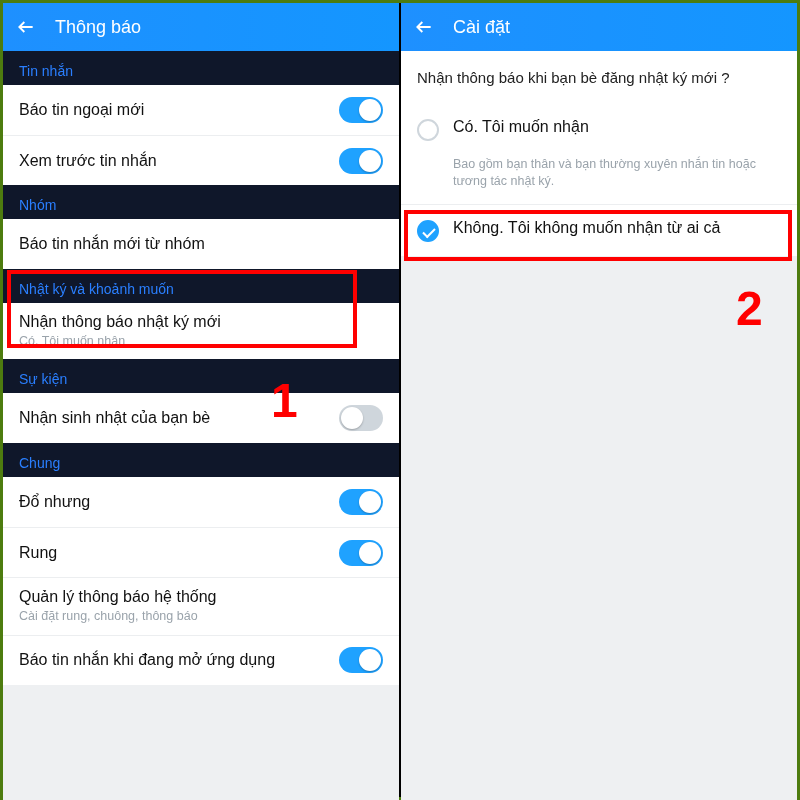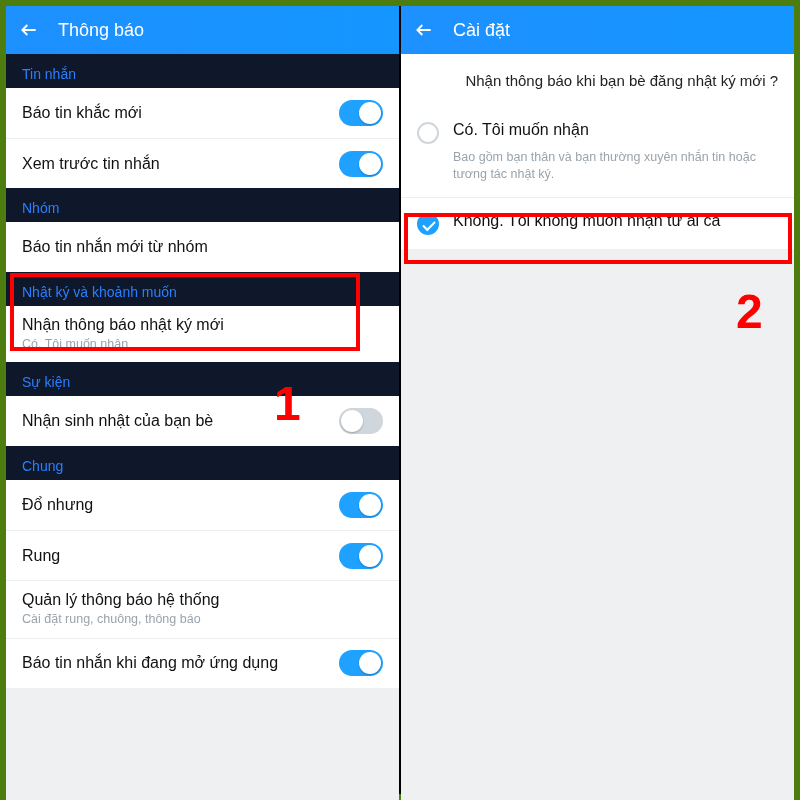--- a/index.html
+++ b/index.html
@@ -1,46 +1,46 @@
 <!DOCTYPE html>
 <html><head>
 <meta charset="utf-8">
 <style>
   * { box-sizing: border-box; margin: 0; padding: 0; }
   html, body { width: 800px; height: 800px; font-family: -apple-system, Helvetica, Arial, sans-serif; background:#fff; }
-  .wrap { display:flex; width:800px; height:800px; border:6px solid #4d7c0f; }
+  .wrap { display:flex; width:800px; height:800px; border:3px solid #4d7c0f; }
   .screen { width:399px; height:798px; background:#eef0f2; position:relative; overflow:hidden; }
   .divider { width:2px; background:#000; }
   .topbar { height:48px; background:linear-gradient(90deg,#1e90ff,#1496ff); color:#fff; display:flex; align-items:center; padding:0 12px; }
   .topbar .back { width:22px; height:22px; display:flex; align-items:center; justify-content:center; margin-right:18px; }
   .topbar .title { font-size:18px; font-weight:500; }
   .section-header { padding:12px 16px 6px; font-size:14px; color:#2a7fff; background:#0f172a; }
   .card { background:#fff; }
   .row { min-height:50px; display:flex; align-items:center; justify-content:space-between; padding:10px 16px; border-top:1px solid #eceef0; background:#fff; }
   .row:first-child { border-top:none; }
   .row .labels { display:flex; flex-direction:column; }
   .row .label { font-size:16px; color:#111; }
   .row .sub { font-size:12.5px; color:#9aa3ab; margin-top:2px; line-height:1.3; }
   .toggle { width:44px; height:26px; border-radius:13px; background:#cfd6dc; position:relative; flex-shrink:0; }
   .toggle .knob { width:22px; height:22px; background:#fff; border-radius:50%; position:absolute; top:2px; left:2px; box-shadow:0 1px 2px rgba(0,0,0,.25); }
   .toggle.on { background:#1fa2ff; }
   .toggle.on .knob { left:auto; right:2px; }
   .highlight-box { border:4px solid #ff0000; position:absolute; pointer-events:none; }
   .step-num { position:absolute; color:#ff0000; font-size:48px; font-weight:700; font-family:Arial, sans-serif; }
   
-  .question { background:#fff; padding:18px 16px; font-size:15px; color:#222; text-align:right; }
+  .question { background:#fff; padding:18px 16px; font-size:15px; color:#222; text-align:left; }
   .options { background:#fff; }
   .opt { display:flex; align-items:flex-start; padding:14px 16px; border-top:1px solid #eceef0; }
   .opt:first-child { border-top:none; }
   .radio { width:22px; height:22px; border:2px solid #cfd6dc; border-radius:50%; margin-right:14px; flex-shrink:0; margin-top:1px; position:relative; }
   .radio.checked { border-color:#1fa2ff; background:#1fa2ff; }
   .radio.checked::after { content:""; position:absolute; left:4px; top:6px; width:10px; height:5px; border-left:2.5px solid #fff; border-bottom:2.5px solid #fff; transform:rotate(-45deg); }
   .opt .texts { display:flex; flex-direction:column; }
   .opt .optlabel { font-size:16px; color:#111; }
-  .opt .optsub { font-size:12.5px; color:#9aa3ab; margin-top:10px; line-height:1.35; }
+  .opt .optsub { font-size:12.5px; color:#9aa3ab; margin-top:20px; line-height:1.35; }
   svg.arrow { stroke:#fff; stroke-width:2.2; fill:none; }
 </style>
 </head>
 <body>
 
 <div class="wrap">
 
   <div class="screen">
     <div class="topbar">
       <div class="back">
@@ -48,21 +48,21 @@
             <path d="M20 12H4M10 6l-6 6 6 6"></path>
           </svg>
       </div>
       <div class="title">Thông báo</div>
     </div>
 
     <div class="section-header">Tin nhắn</div>
     <div class="card">
       <div class="row">
         <div class="labels">
-            <div class="label">Báo tin khắc mới</div>
+            <div class="label">Báo tin ngoại mới</div>
           </div>
         <div class="toggle on">
             <div class="knob"></div>
           </div>
       </div>
       <div class="row">
         <div class="labels">
             <div class="label">Xem trước tin nhắn</div>
           </div>
         <div class="toggle on">

